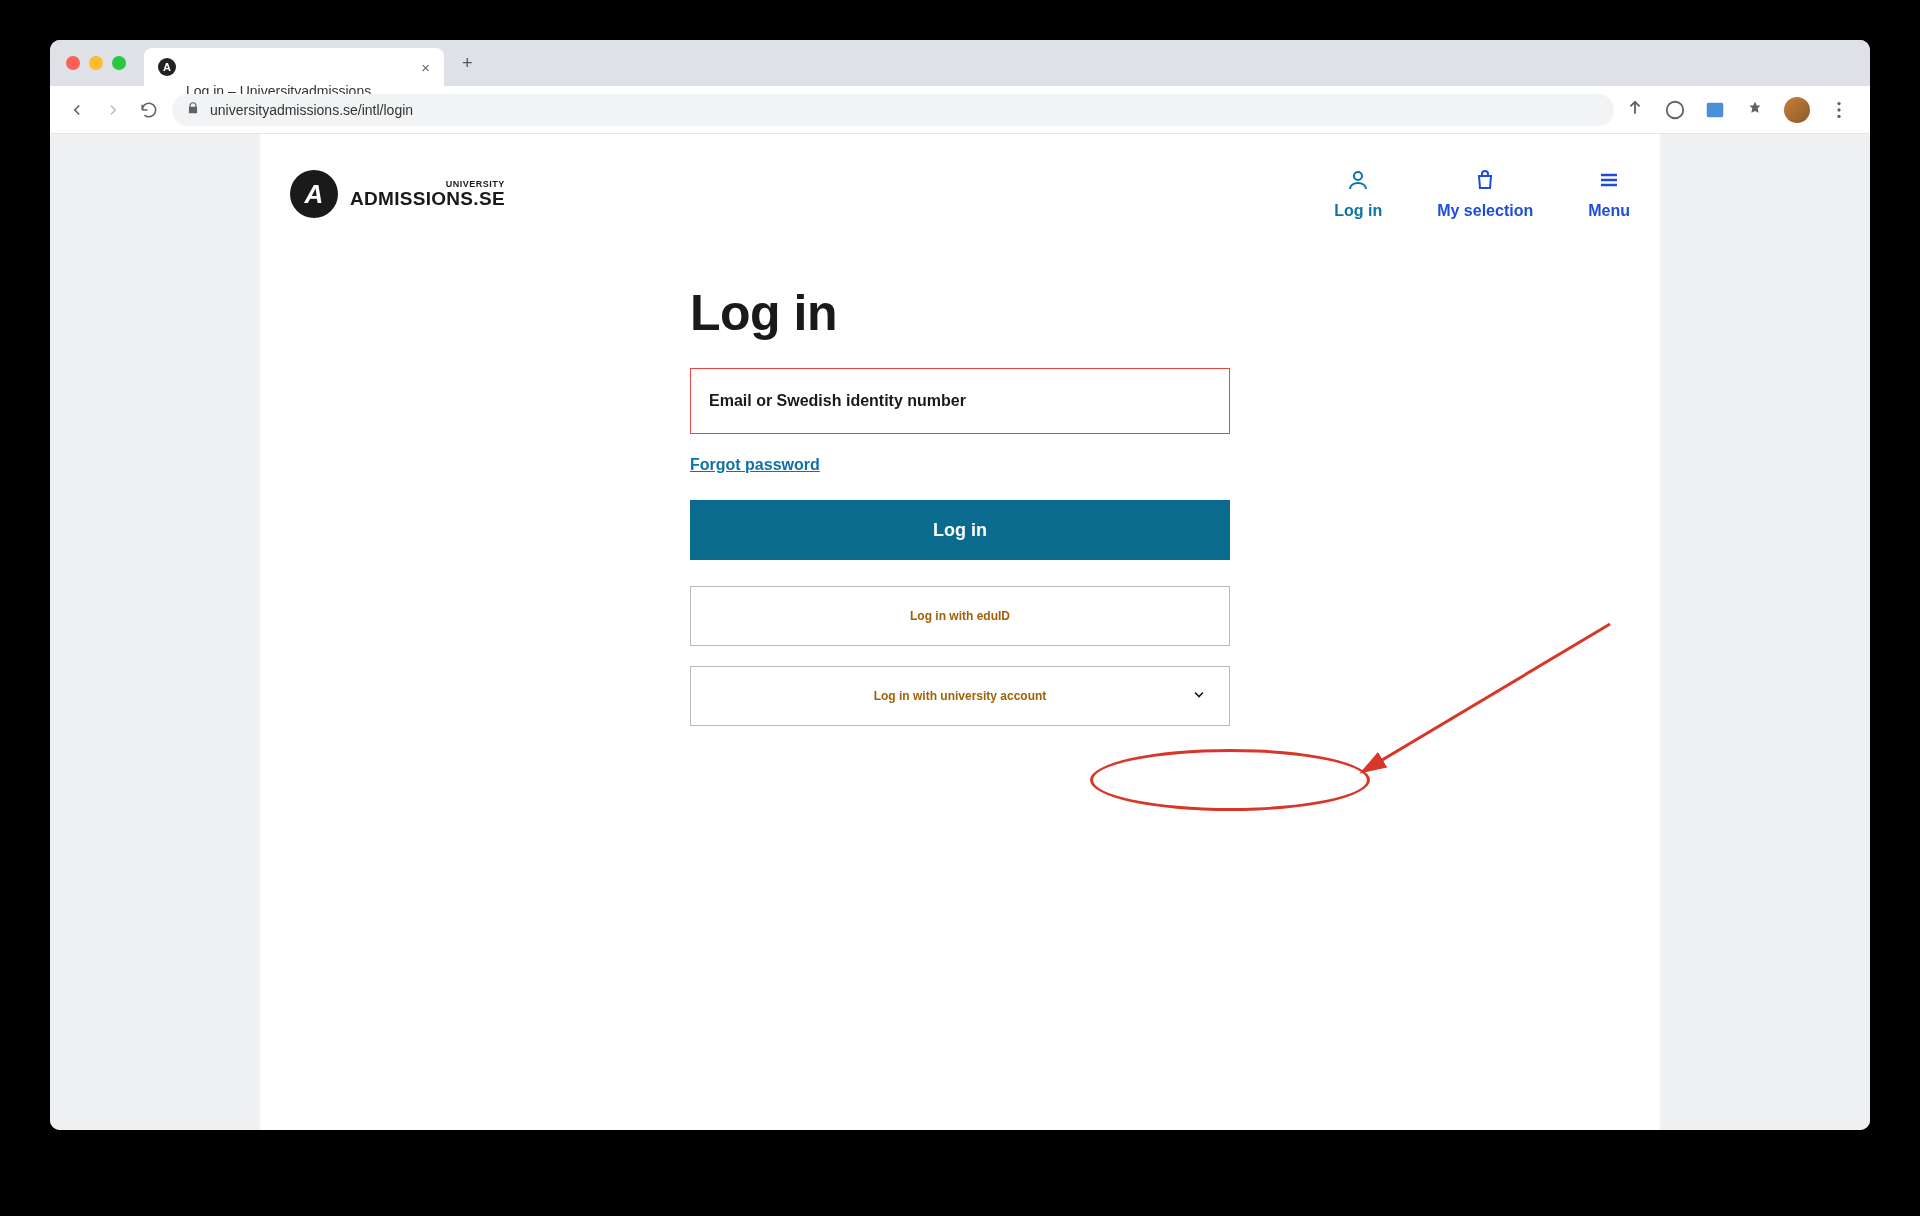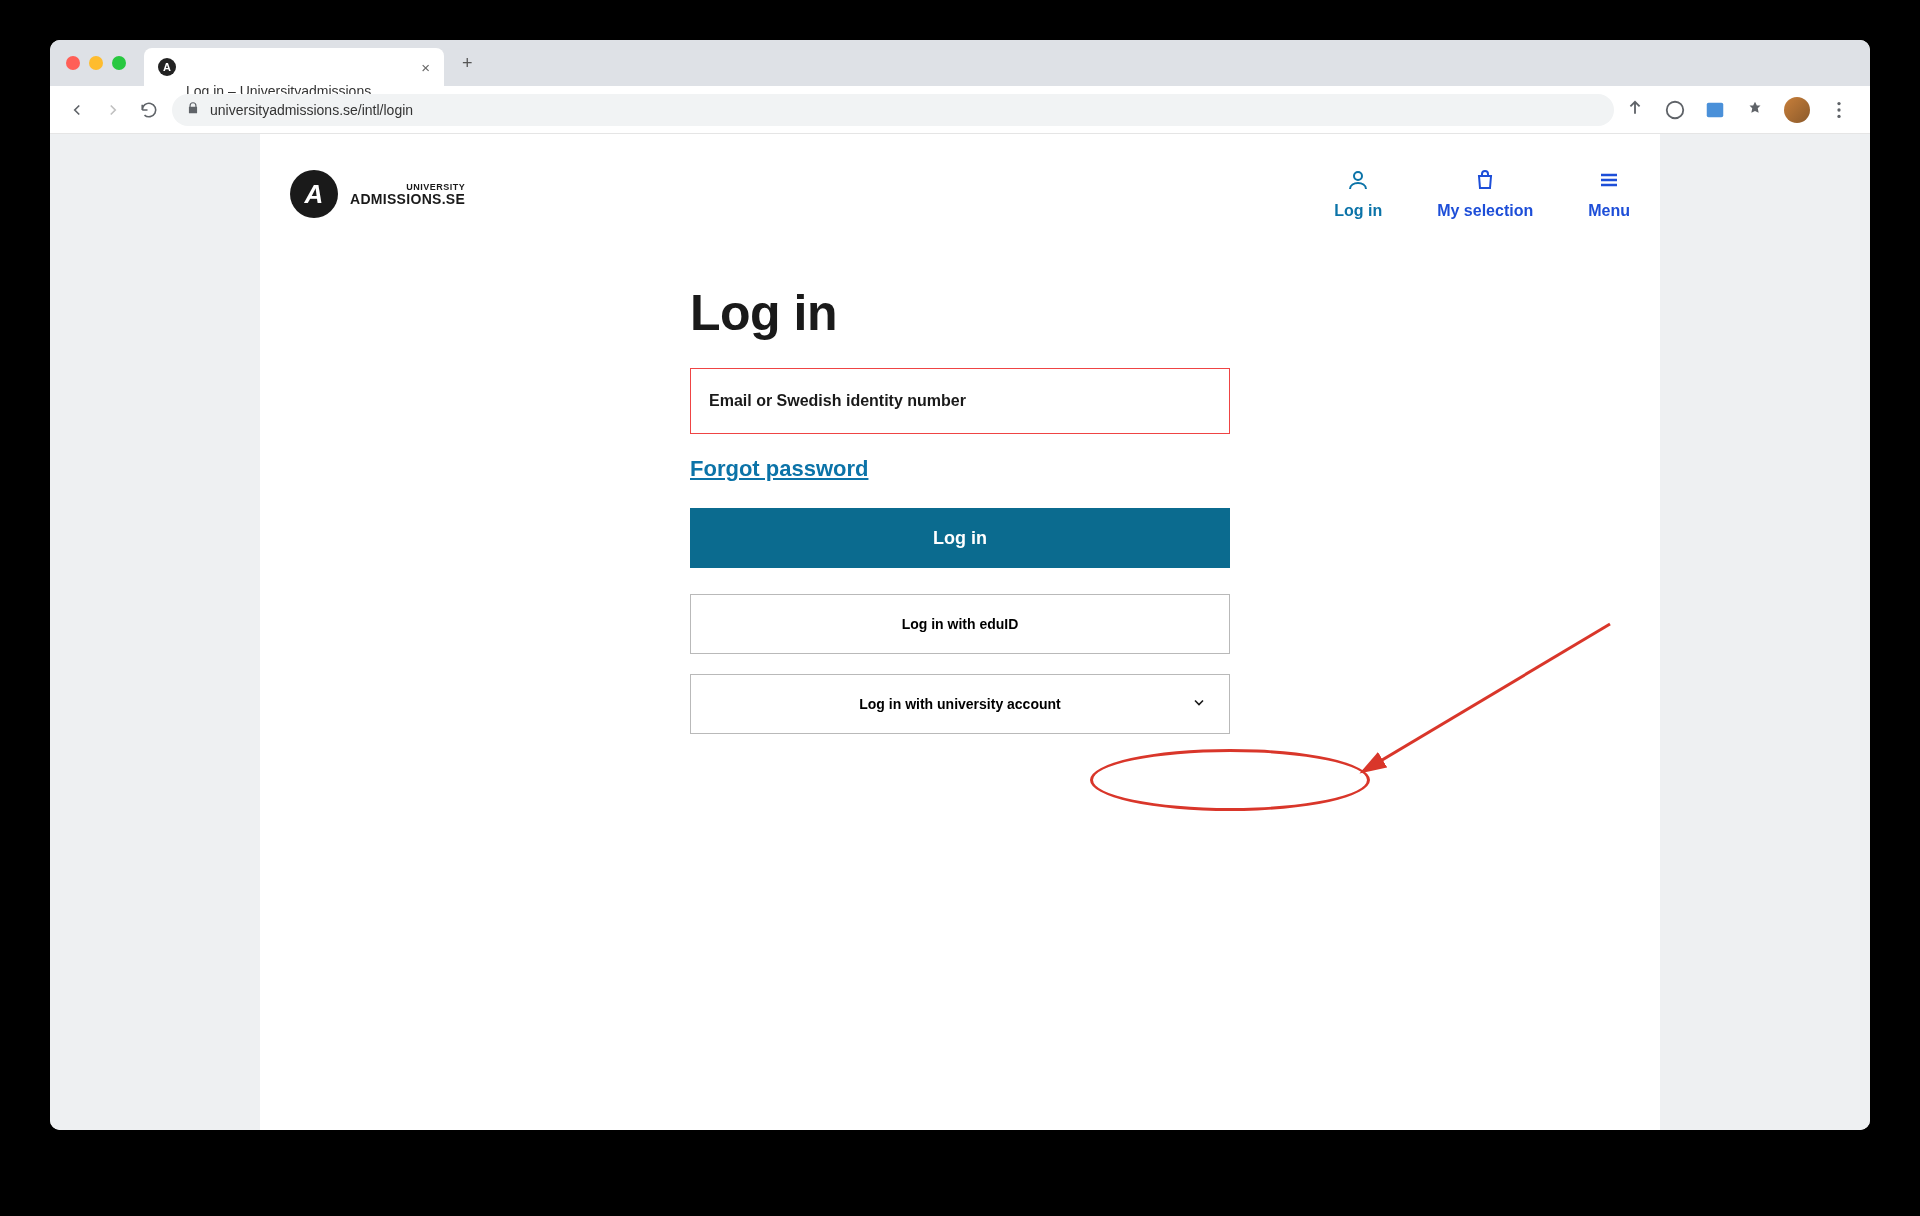--- a/index.html
+++ b/index.html
@@ -73,49 +73,49 @@
       padding: 0 30px; background: #fff;
     }
     .brand { display: flex; align-items: center; gap: 12px; }
     .brand-logo {
       width: 48px; height: 48px; background: #1a1a1a; border-radius: 50%;
       display: flex; align-items: center; justify-content: center;
       color: #fff; font-weight: 800; font-size: 26px; font-style: italic;
     }
     .brand-text { font-size: 14px; color: #1a1a1a; line-height: 1; text-align: right; }
     .brand-top { font-size: 9px; letter-spacing: 0.5px; font-weight: 600; }
-    .brand-main { font-weight: 800; font-size: 14px; letter-spacing: 0.3px; }
+    .brand-main { font-weight: 800; font-size: 19px; letter-spacing: 0.3px; }
     .nav-links { display: flex; gap: 55px; align-items: flex-start; }
     .nav-link { display: flex; flex-direction: column; align-items: center; gap: 6px; font-size: 16px; font-weight: 600; color: #1d4ed8; }
     .nav-link.active { color: #0b73a8; }
     .nav-link svg { width: 24px; height: 24px; }
     
     .login-area { width: 540px; margin: 30px auto 0; }
     .login-title { font-size: 50px; font-weight: 800; color: #1a1a1a; margin-bottom: 26px; letter-spacing: -0.5px; }
     .field {
       width: 100%; height: 66px; border: 1px solid #ef4444; background: #fff;
       display: flex; align-items: center; padding: 0 18px; margin-bottom: 22px;
       font-size: 16px; color: #1a1a1a; position: relative;
     }
     .field .placeholder { color: #1a1a1a; font-weight: 600; }
     .eye-btn { position: absolute; right: 16px; top: 50%; transform: translateY(-50%); color: #555; }
     .eye-btn svg { width: 22px; height: 22px; }
-    .forgot-link { color: #0b73a8; font-weight: 600; font-size: 22px; text-decoration: underline; display: inline-block; margin-bottom: 26px; }
+    .forgot-link { color: #0b73a8; font-weight: 600; font-size: 16px; text-decoration: underline; display: inline-block; margin-bottom: 26px; }
     .login-btn {
       width: 100%; height: 60px; background: #0b6b8f; color: #fff;
       font-size: 18px; font-weight: 700; display: flex; align-items: center; justify-content: center;
       margin-bottom: 26px; border: none;
     }
     .signup-row { text-align: center; font-size: 16px; font-weight: 600; margin-bottom: 40px; }
     .signup-row .prompt { color: #1a1a1a; }
     .signup-row .create { color: #0b73a8; text-decoration: underline; margin-left: 10px; }
     .alt-btn {
       width: 100%; height: 60px; border: 1px solid #b9b9b9; background: #fff;
       display: flex; align-items: center; justify-content: center;
-      font-size: 14px; font-weight: 700; color: #000000; margin-bottom: 20px; position: relative;
+      font-size: 12px; font-weight: 700; color: #a16207; margin-bottom: 20px; position: relative;
     }
     .alt-btn .chev { position: absolute; right: 22px; top: 50%; transform: translateY(-50%); color: #1a1a1a; }
     .alt-btn .chev svg { width: 16px; height: 16px; }
     
     .annotation { position: absolute; pointer-events: none; }
     .annot-ellipse {
       position: absolute; width: 280px; height: 62px;
       border: 3px solid #d9362a; border-radius: 50%;
     }
     .annot-arrow { position: absolute; }

